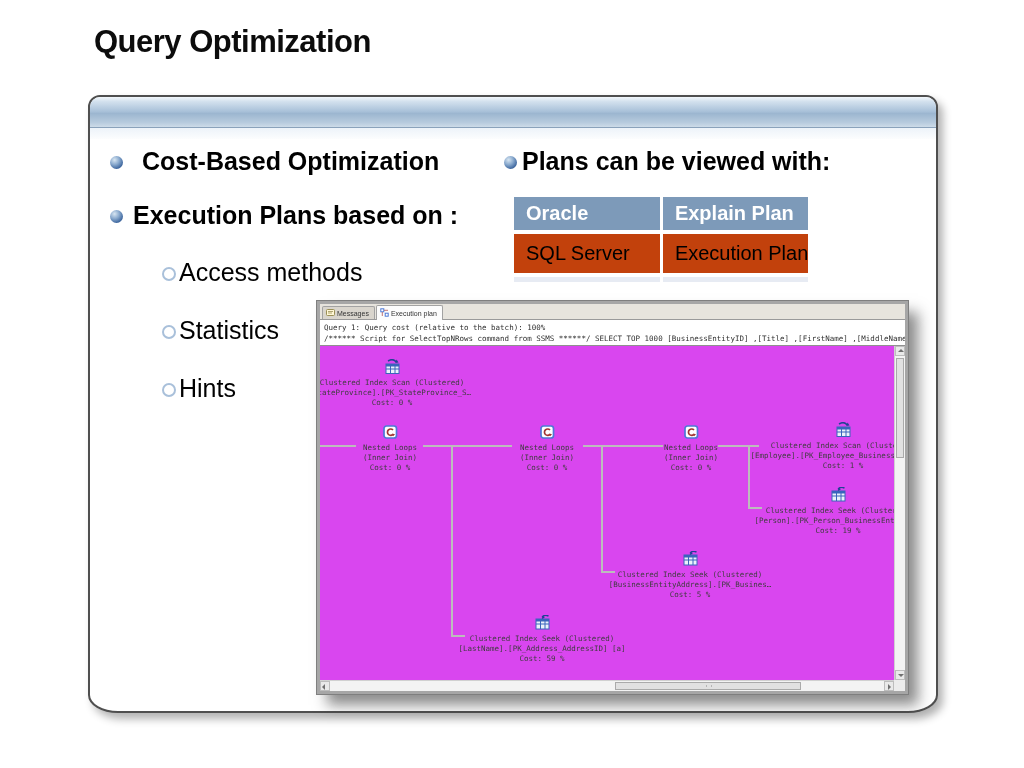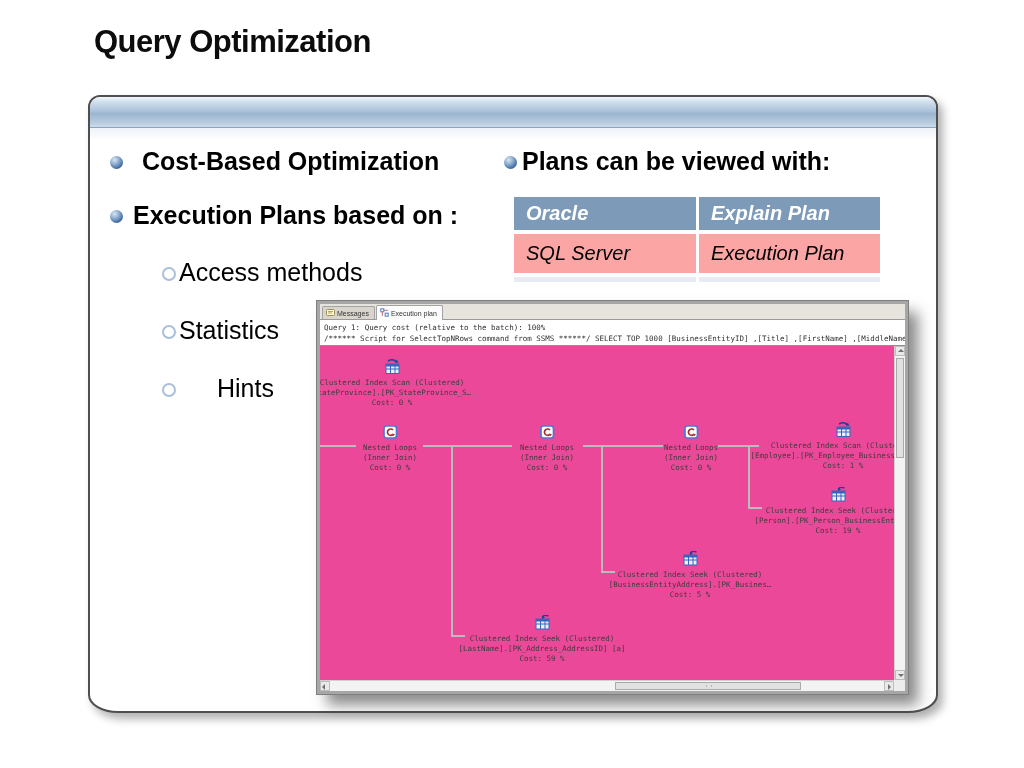--- a/index.html
+++ b/index.html
@@ -16,40 +16,40 @@
   .panel-strip{height:11px;background:linear-gradient(180deg,#edf3f9,#fcfdfe);}
 
   
   .bullet-sphere{position:absolute;width:13px;height:13px;border-radius:50%;
          background:radial-gradient(circle at 35% 30%,#d8e6f2 0%,#8aaace 38%,#3a639c 75%,#2a4c7d 100%);}
   .bullet-text{position:absolute;font-size:25px;font-weight:bold;color:#000;white-space:nowrap;}
   .sub-ring{position:absolute;width:10px;height:10px;border-radius:50%;border:2px solid #a9c0da;background:#fff;}
   .sub-text{position:absolute;font-size:25px;color:#000;white-space:nowrap;}
 
   
-  .vtable{position:absolute;left:514px;top:197px;width:366px;font-style:italic;}
+  .vtable{position:absolute;left:514px;top:197px;width:294px;}
   .vt-row{display:flex;gap:3px;margin-bottom:4px;}
   .vt-cell{box-sizing:border-box;padding-left:12px;display:flex;align-items:center;overflow:hidden;white-space:nowrap;}
   .vt-c1{width:182px;} .vt-c2{width:181px;}
   .vt-head .vt-cell{height:33px;background:#7d9ab9;color:#fff;font-weight:bold;font-size:20px;}
-  .vt-body .vt-cell{height:39px;background:#fca5a5;color:#000;font-size:20px;}
+  .vt-body .vt-cell{height:39px;background:#c2410c;color:#000;font-size:20px;}
   .vt-sliver .vt-cell{height:5px;background:#e7ebf3;padding:0;}
 
   
   .ssms{position:absolute;left:317px;top:301px;width:585px;height:387px;background:#eceae4;
         border:3px solid #a6a6a6;outline:1px solid #7f7f7f;
         box-shadow:10px 11px 13px rgba(45,45,45,0.55);}
   .tabs{height:16px;background:#e7e4dd;display:flex;align-items:flex-end;padding-left:2px;gap:1px;
         border-bottom:1px solid #9a9a9a;box-sizing:border-box;}
   .tab{display:flex;align-items:center;gap:2px;font-size:7px;color:#333;padding:1px 5px 1px 3px;height:13px;
        box-sizing:border-box;border:1px solid #a2a2a2;border-bottom:none;border-radius:2px 2px 0 0;background:#d9d5cd;white-space:nowrap;}
   .tab.active{background:#fcfcfc;height:15px;margin-bottom:-1px;}
   .query-header{height:26px;background:#fff;border-bottom:1px solid #909090;padding:2px 4px;box-sizing:border-box;overflow:hidden;}
   .qh-line{font-family:"DejaVu Sans Mono",monospace;font-size:7.5px;line-height:11px;white-space:nowrap;color:#2f2f2f;}
-  .plan{position:relative;height:345px;background:#ec4899;overflow:hidden;}
+  .plan{position:relative;height:345px;background:#d946ef;overflow:hidden;}
   .plan-node{position:absolute;width:190px;text-align:center;
         font-family:"DejaVu Sans Mono",monospace;font-size:7.5px;line-height:10px;color:#3d3d3d;}
   .plan-node .node-icon{display:block;width:17px;height:16px;margin:0 auto 3px auto;}
   .conn{position:absolute;background:#bcbcbc;}
 
   
   .vscroll{position:absolute;top:0;right:0;width:11px;bottom:11px;background:#f3f3f3;border-left:1px solid #d0d0d0;box-sizing:border-box;}
   .hscroll{position:absolute;left:0;right:11px;bottom:0;height:11px;background:#f3f3f3;border-top:1px solid #d0d0d0;box-sizing:border-box;}
   .corner{position:absolute;right:0;bottom:0;width:11px;height:11px;background:#ececec;}
   .sb-btn{position:absolute;width:10px;height:10px;background:#e9e9e9;border:1px solid #bdbdbd;box-sizing:border-box;}
@@ -80,21 +80,21 @@
   <span class="bullet-sphere" style="left:110px;top:210px;"></span>
   <div class="bullet-text" style="left:133px;top:201px;">Execution Plans based on :</div>
 
   <span class="sub-ring" style="left:162px;top:267px;"></span>
   <div class="sub-text" style="left:179px;top:258px;">Access methods</div>
 
   <span class="sub-ring" style="left:162px;top:325px;"></span>
   <div class="sub-text" style="left:179px;top:316px;text-align:right;">Statistics</div>
 
   <span class="sub-ring" style="left:162px;top:383px;"></span>
-  <div class="sub-text" style="left:179px;top:374px;margin-left:38px;">Hints</div>
+  <div class="sub-text" style="left:179px;top:374px;">Hints</div>
 
   <span class="bullet-sphere" style="left:504px;top:156px;"></span>
   <div class="bullet-text" style="left:522px;top:147px;">Plans can be viewed with:</div>
 
   <div class="vtable">
     <div class="vt-row vt-head">
       <div class="vt-cell vt-c1">Oracle</div>
       <div class="vt-cell vt-c2">Explain Plan</div>
     </div>
     <div class="vt-row vt-body">

